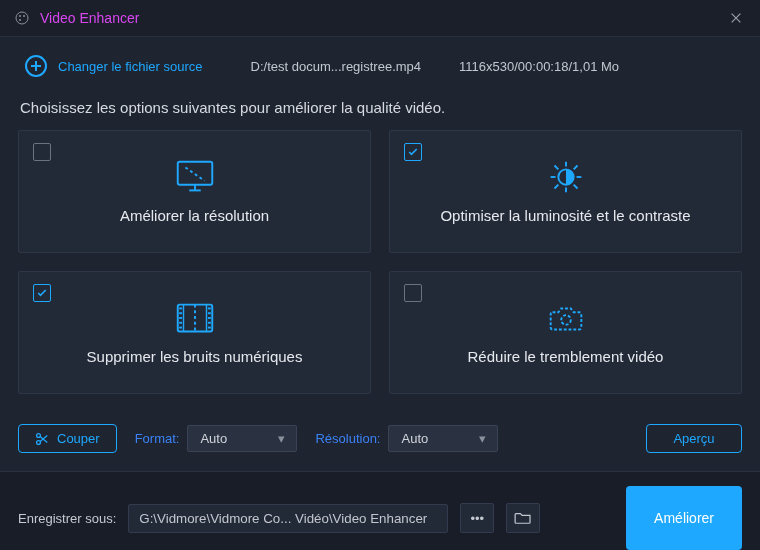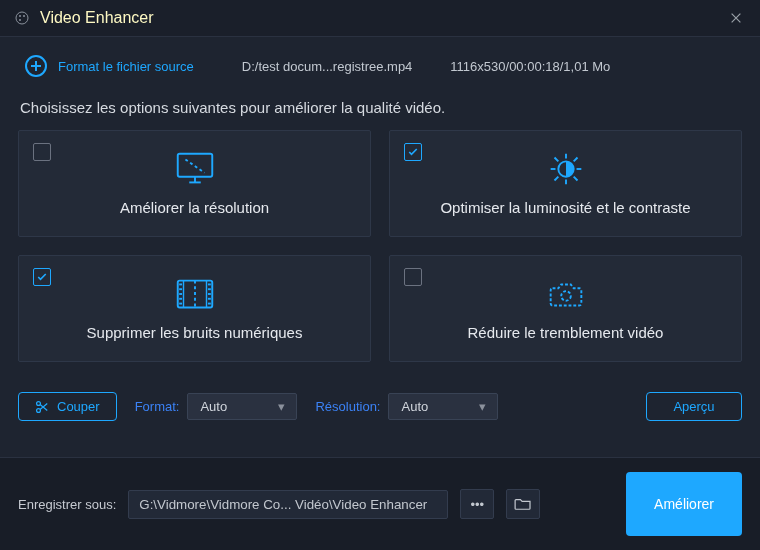--- a/index.html
+++ b/index.html
@@ -20,22 +20,22 @@
   padding: 8px 14px;
   background: #1a1f2a;
   border-bottom: 1px solid #2a3140;
 }
 .titlebar .app-icon {
   width: 16px; height: 16px;
   margin-right: 10px;
 }
 .titlebar .title {
   flex: 1;
-  color: #fef9c3;
-  font-size: 16px;
+  color: #d946ef;
+  font-size: 14px;
 }
 .titlebar .close {
   width: 20px; height: 20px;
   display: flex; align-items: center; justify-content: center;
   color: #9aa0a8;
   cursor: pointer;
 }
 .toolbar {
   display: flex;
   align-items: center;
@@ -74,21 +74,21 @@
 .grid {
   display: grid;
   grid-template-columns: 1fr 1fr;
   gap: 18px;
 }
 .card {
   background: #232a37;
   border: 1px solid #2e3748;
   border-radius: 2px;
   position: relative;
-  height: 107px;
+  height: 123px;
   display: flex;
   flex-direction: column;
   align-items: center;
   justify-content: center;
   gap: 10px;
 }
 .card .chk {
   position: absolute;
   top: 12px;
   left: 14px;
@@ -221,21 +221,21 @@
 </div>
 
 <div class="toolbar">
   <div class="add-btn">
     <span class="plus-circle">
       <svg viewBox="0 0 24 24" width="24" height="24">
           <circle cx="12" cy="12" r="10" fill="none" stroke="#1ea8ff" stroke-width="2"></circle>
           <path d="M12 7v10M7 12h10" stroke="#1ea8ff" stroke-width="2"></path>
         </svg>
     </span>
-    <span>Format le fichier source</span>
+    <span>Changer le fichier source</span>
   </div>
   <span class="file-path">D:/test docum...registree.mp4</span>
   <span class="file-info">1116x530/00:00:18/1,01 Mo</span>
 </div>
 
 <div class="content">
   <div class="instruction">Choisissez les options suivantes pour améliorer la qualité vidéo.</div>
 
   <div class="grid">
 

